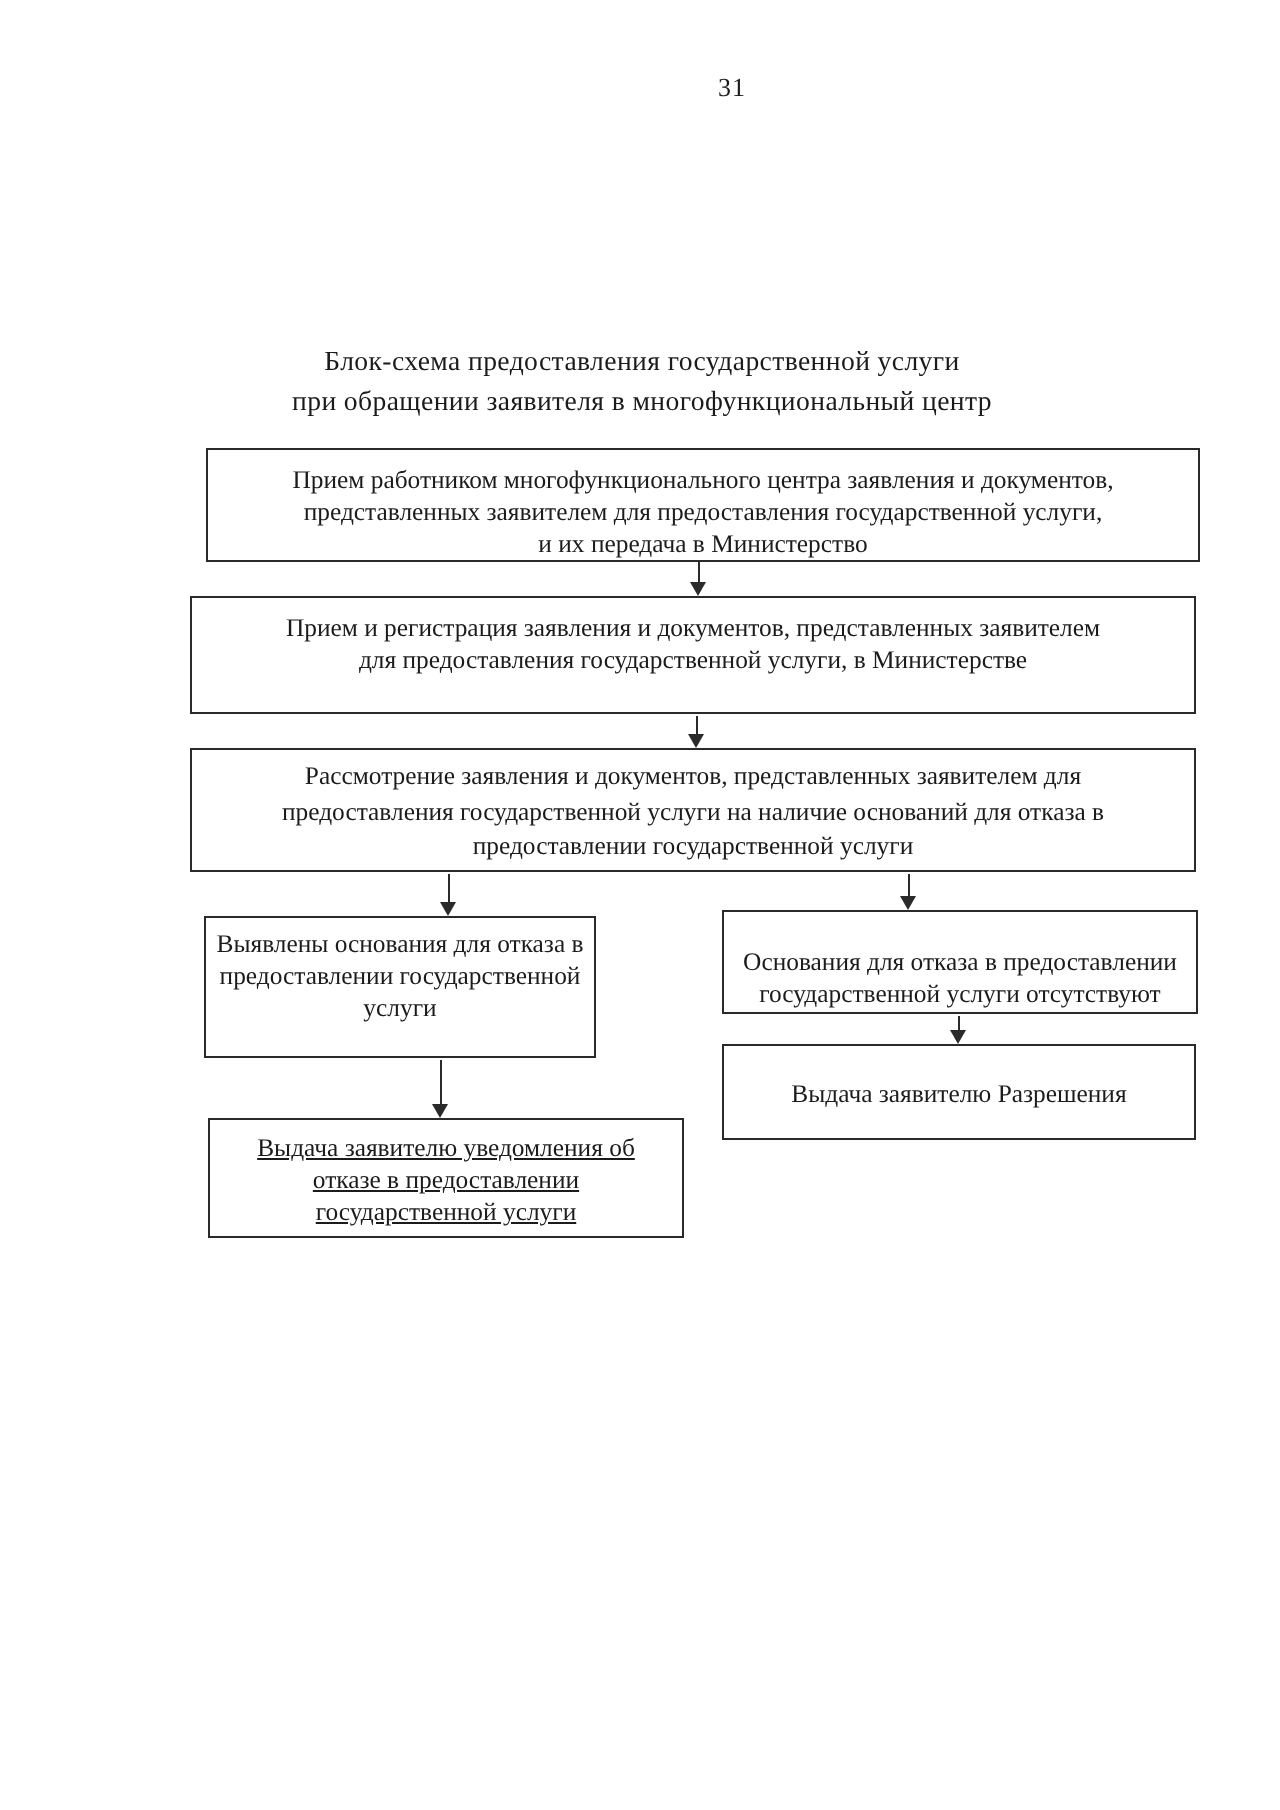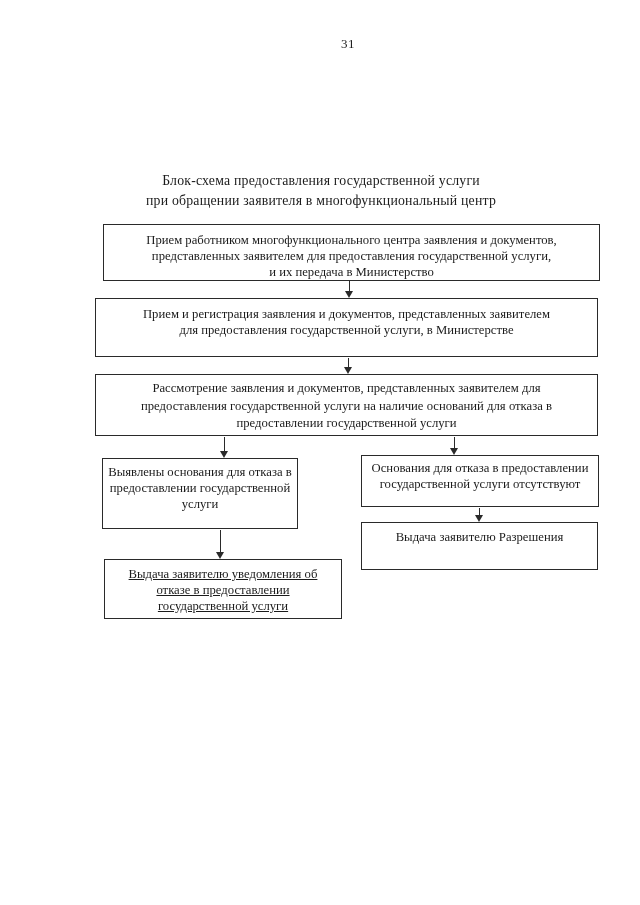--- a/index.html
+++ b/index.html
@@ -13,21 +13,21 @@
     width: 640px;
     height: 905px;
     background: #ffffff;
     font-family: "Liberation Serif", "DejaVu Serif", serif;
     color: #1b1b1b;
     overflow: hidden;
   }
   .page-number {
     position: absolute;
     top: 36px;
-    left: 341px;
+    left: 359px;
     font-size: 13px;
     letter-spacing: 0.5px;
   }
   .appendix {
     position: absolute;
     left: 346px;
     top: 63px;
     width: 252px;
     text-align: center;
     font-size: 14px;
@@ -52,22 +52,22 @@
     text-align: center;
     white-space: pre-line;
     font-size: 12.7px;
     line-height: 16px;
     background: #ffffff;
   }
   .b1 { left: 103px; top: 224px; width: 497px; height: 57px; padding-top: 7px; }
   .b2 { left: 95px;  top: 298px; width: 503px; height: 59px; padding-top: 7px; }
   .b3 { left: 95px;  top: 374px; width: 503px; height: 62px; padding-top: 5px; line-height: 17.5px; }
   .b4 { left: 102px; top: 458px; width: 196px; height: 71px; padding-top: 5px; }
-  .b5 { left: 361px; top: 455px; width: 238px; height: 52px; padding-top: 4px; }
-  .b6 { left: 361px; top: 522px; width: 237px; height: 48px; padding-top: 6px; }
+  .b5 { left: 361px; top: 455px; width: 238px; height: 52px; padding-top: 17px; }
+  .b6 { left: 361px; top: 522px; width: 237px; height: 48px; padding-top: 16px; }
   .b7 { left: 104px; top: 559px; width: 238px; height: 60px; padding-top: 6px; text-decoration: underline; }
 
   .arrow {
     position: absolute;
     width: 9px;
   }
   .arrow .shaft {
     position: absolute;
     left: 4px;
     top: 0;

